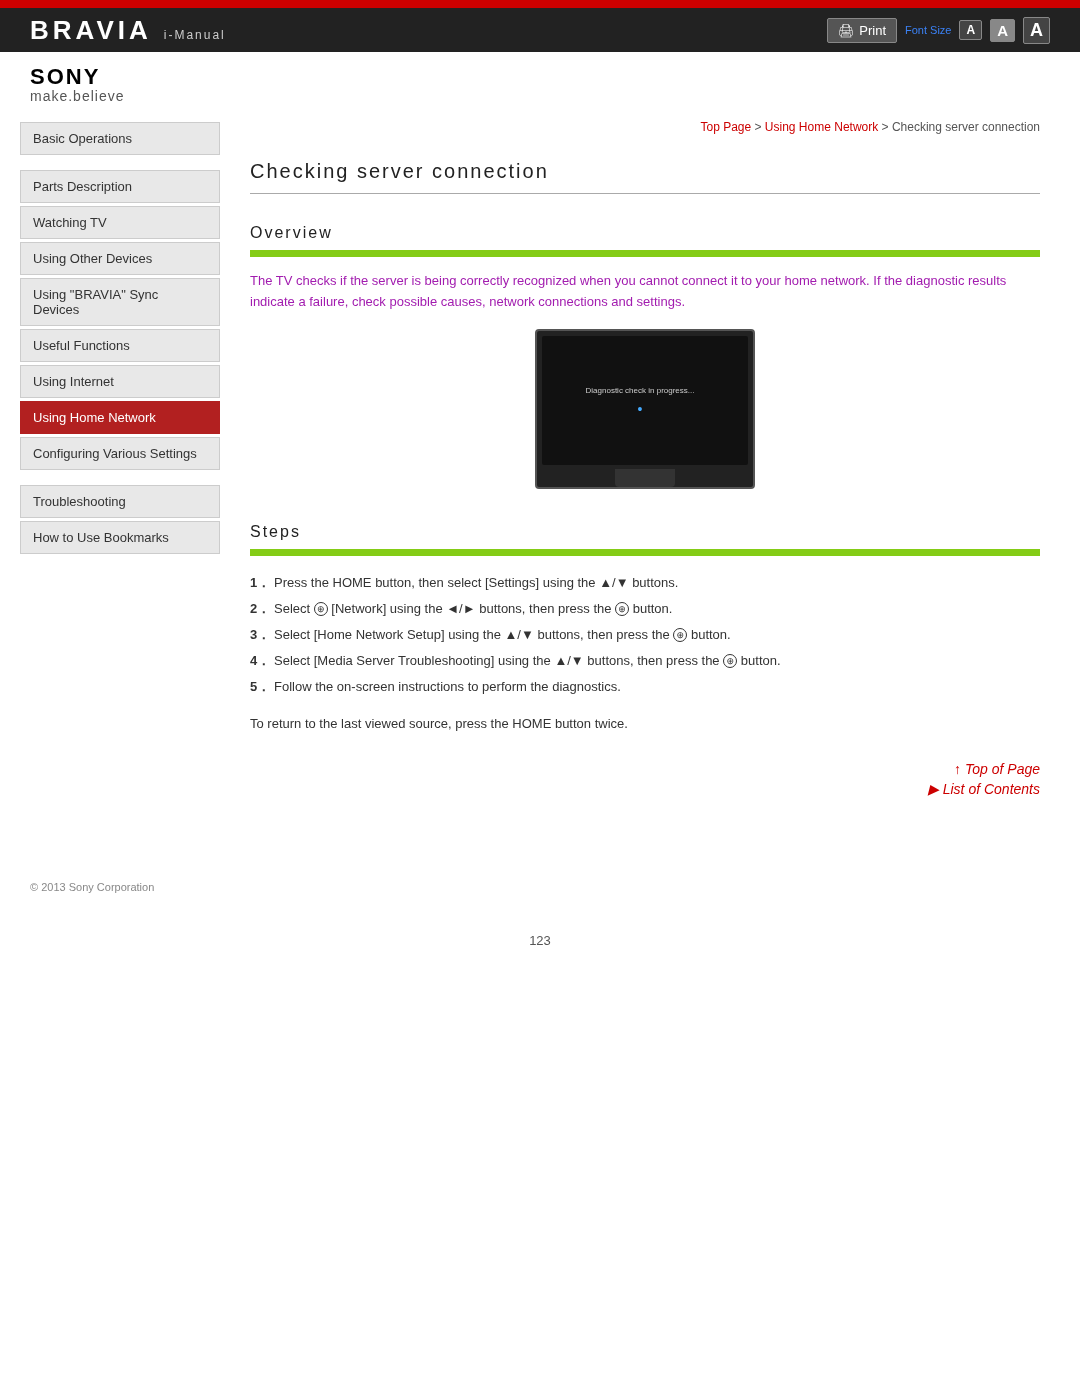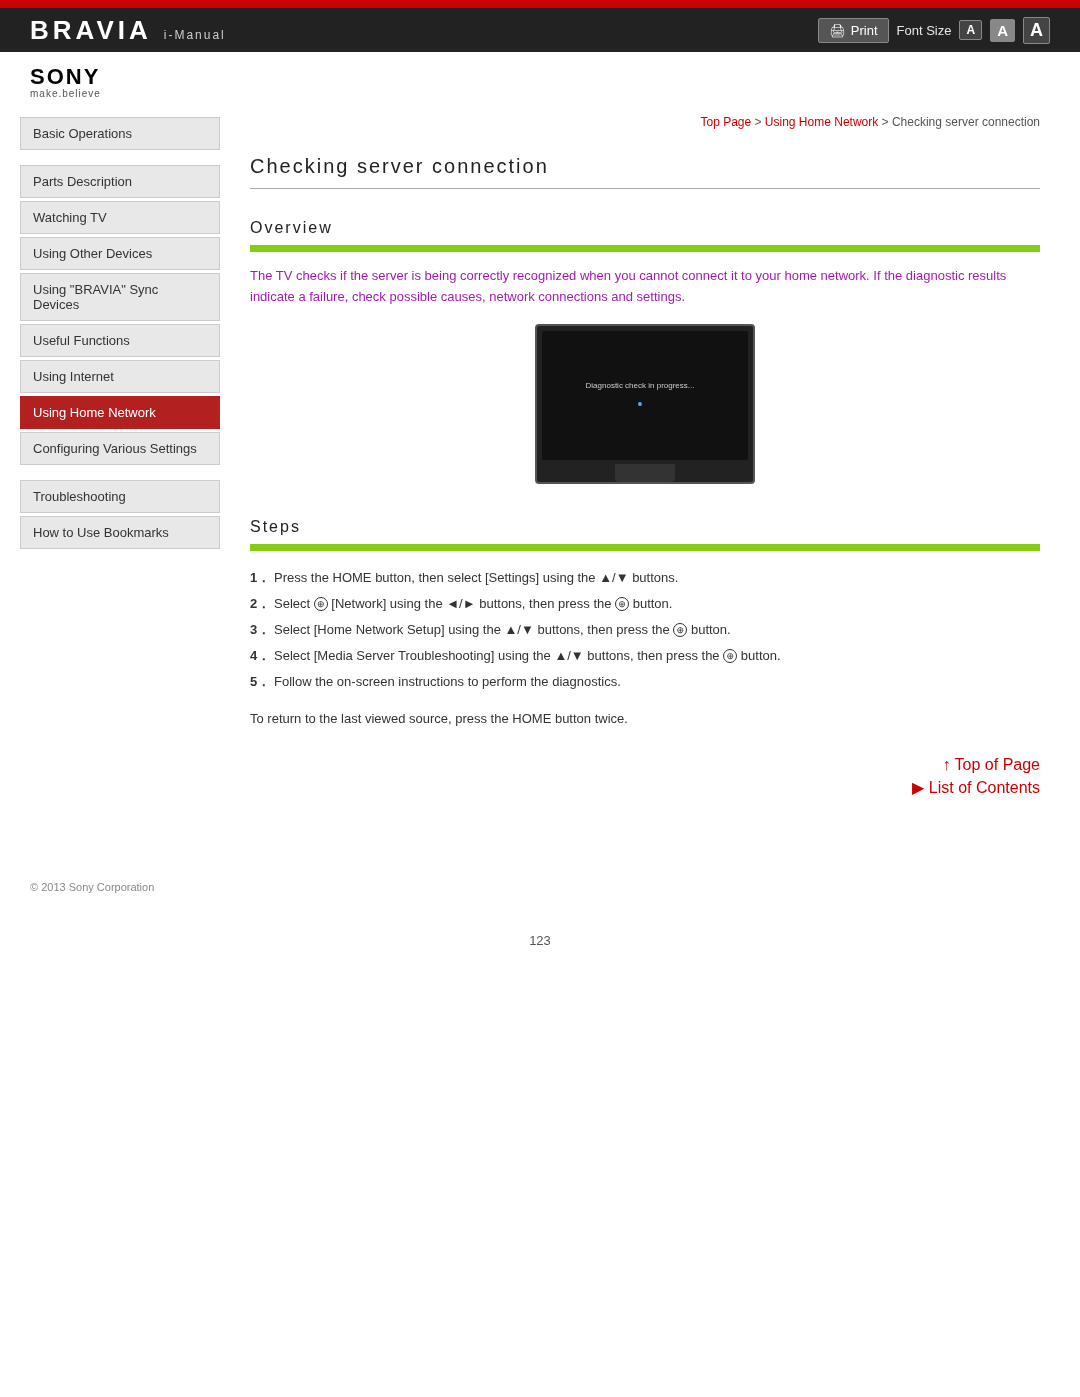--- a/index.html
+++ b/index.html
@@ -58,22 +58,22 @@
       border: 1px solid #888;
       padding: 4px 10px;
       font-size: 13px;
       cursor: pointer;
       display: flex;
       align-items: center;
       gap: 5px;
       border-radius: 2px;
     }
     .font-size-label {
-      color: #e5e5e5;
-      font-size: 13px;
+      color: #3b82f6;
+      font-size: 11px;
     }
     .font-btn {
       background: #444;
       color: #fff;
       border: 1px solid #888;
       cursor: pointer;
       border-radius: 2px;
       font-weight: bold;
       padding: 2px 6px;
     }
@@ -95,21 +95,21 @@
       border-bottom: none;
     }
     .sony-logo {
       font-family: Arial, Helvetica, sans-serif;
       font-size: 22px;
       font-weight: bold;
       color: #000;
       letter-spacing: 2px;
     }
     .sony-tagline {
-      font-size: 10px;
+      font-size: 14px;
       color: #555;
       letter-spacing: 1px;
       display: block;
       margin-top: -2px;
     }
     
     .main-layout {
       display: flex;
       padding: 0 0 30px 0;
     }
@@ -279,22 +279,23 @@
       display: flex;
       justify-content: flex-end;
       gap: 0;
       flex-direction: column;
       align-items: flex-end;
       margin-top: 30px;
     }
     .footer-links a {
       color: #c00;
       text-decoration: none;
-      font-size: 16px;
+      font-size: 14px;
       margin-bottom: 4px;
+      font-style: italic;
     }
     .footer-bottom {
       display: flex;
       justify-content: space-between;
       align-items: flex-end;
       padding: 0 40px 20px 30px;
       margin-top: 30px;
     }
     .copyright {
       font-size: 11px;

